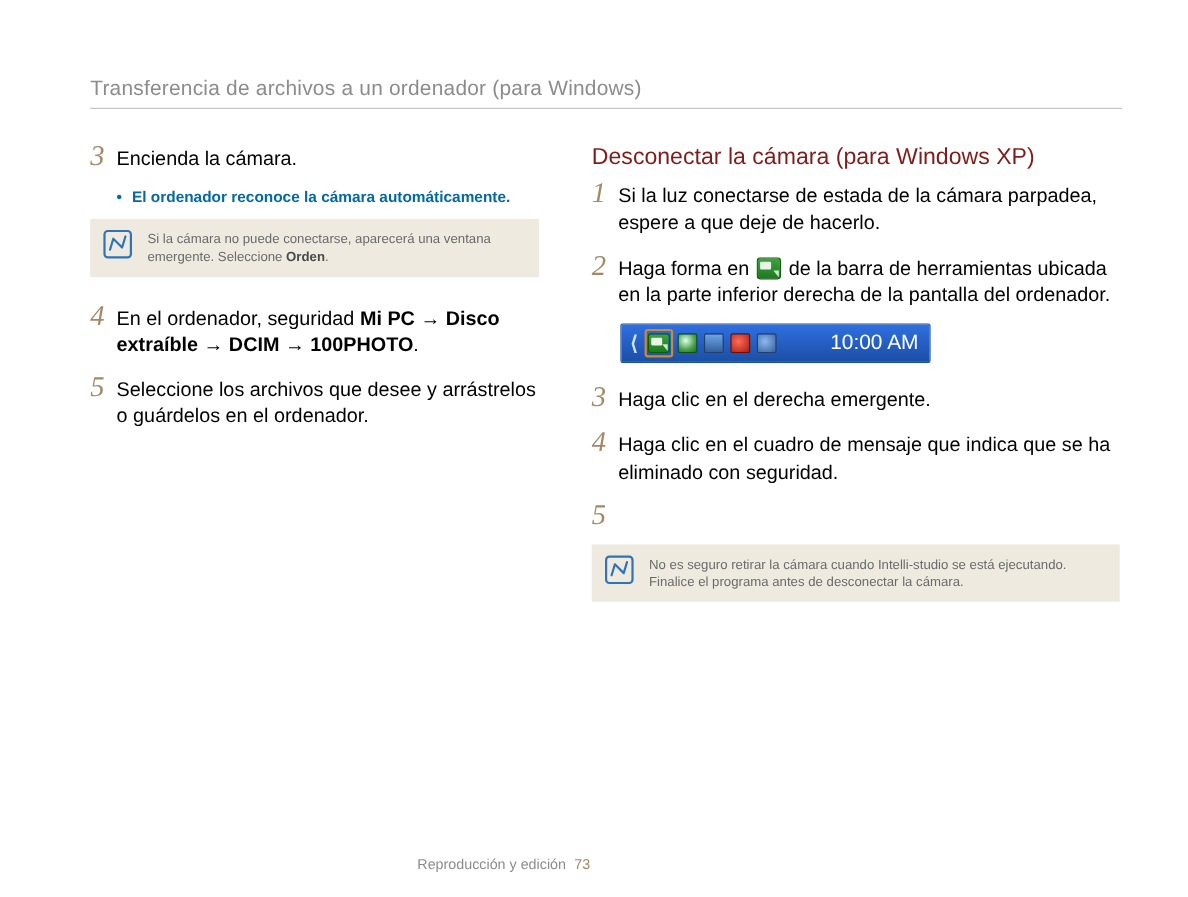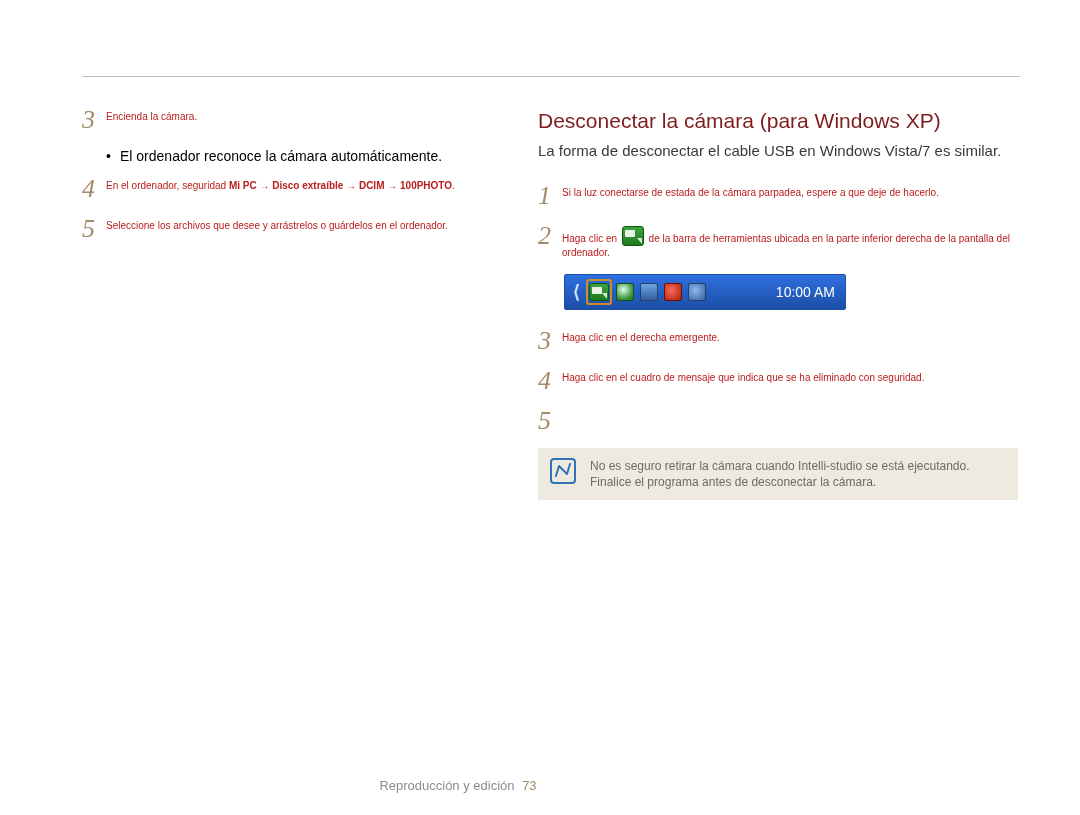--- a/index.html
+++ b/index.html
@@ -62,39 +62,40 @@
     font-size: 26px;
     font-style: italic;
     font-family: Georgia, "Times New Roman", serif;
     color: #a38a67;
     width: 24px;
     flex-shrink: 0;
     line-height: 1.0;
     padding-top: 0px;
   }
   .step-body {
-    font-size: 10px;
+    font-size: 18px;
     line-height: 1.35;
-    color: #b91c1c;
+    color: #000000;
     padding-top: 3px;
   }
   .step-body b {
     font-weight: bold;
   }
   .bullet-list {
     margin: 4px 0 10px 24px;
     padding: 0;
   }
   .bullet-list li {
     list-style: none;
     position: relative;
     padding-left: 14px;
     font-size: 14px;
-    color: #000000;
+    color: #0369a1;
     line-height: 1.35;
+    font-weight: bold;
   }
   .bullet-list li::before {
     content: "•";
     position: absolute;
     left: 0;
     top: 0;
   }
 
   .note-box {
     display: flex;
@@ -192,21 +193,21 @@
     height: 16px;
     margin-right: 6px;
     border-radius: 2px;
   }
   .ic-shield { background: radial-gradient(circle at 40% 35%, #dfe, #4a9e4a 60%, #1e6e1e); border:1px solid #155015;}
   .ic-monitor { background: linear-gradient(#6ba6e4,#345e9e); border:1px solid #23406b;}
   .ic-vol { background: radial-gradient(circle at 40% 40%, #ff6a5a, #a81e0e); border:1px solid #6e0e00;}
   .ic-net { background: radial-gradient(circle at 40% 40%, #8fb8ef, #345e9e); border:1px solid #23406b;}
   .tb-time {
     color: #ffffff;
-    font-size: 14px;
+    font-size: 19px;
     margin-left: auto;
     margin-right: 10px;
     font-family: Tahoma, Arial, sans-serif;
   }
 
   .footer {
     position: absolute;
     left: 0;
     width: 916px;
     bottom: 22px;
@@ -217,64 +218,74 @@
   .footer .pg {
     color: #a38a67;
     margin-left: 4px;
   }
 </style>
 </head>
 <body>
 
 <div class="page">
 
+  <div class="header-title">Transferencia de archivos a un ordenador (para Windows)</div>
   <hr class="header-rule">
 
   <div class="columns">
 
     <div class="col-left">
 
       <div class="step">
         <div class="step-num">3</div>
         <div class="step-body">Encienda la cámara.</div>
       </div>
 
       <ul class="bullet-list">
         <li>El ordenador reconoce la cámara automáticamente.</li>
       </ul>
 
+      <div class="note-box">
+        <div class="note-icon">
+          <svg width="18" height="18" viewBox="0 0 18 18">
+            <path d="M2 14 L5 4 L13 12 L16 2" stroke="#2f74b5" stroke-width="2" fill="none" stroke-linecap="round" stroke-linejoin="round"></path>
+          </svg>
+        </div>
+        <div class="note-text">
+          <span>Si la cámara no puede conectarse, aparecerá una ventana emergente. Seleccione </span><b>Orden</b><span>.</span>
+        </div>
+      </div>
 
       <div class="step">
         <div class="step-num">4</div>
         <div class="step-body">
           <span>En el ordenador, seguridad </span><b>Mi PC → Disco extraíble → DCIM → 100PHOTO</b><span>.</span>
         </div>
       </div>
 
       <div class="step">
         <div class="step-num">5</div>
         <div class="step-body">Seleccione los archivos que desee y arrástrelos o guárdelos en el ordenador.</div>
       </div>
 
     </div>
 
     <div class="col-right">
 
       <div class="section-title">Desconectar la cámara (para Windows XP)</div>
-      <p class="intro">La forma de desconectar el cable USB en Windows Vista/7 es similar.</p>
 
       <div class="step">
         <div class="step-num">1</div>
         <div class="step-body">Si la luz conectarse de estada de la cámara parpadea, espere a que deje de hacerlo.</div>
       </div>
 
       <div class="step">
         <div class="step-num">2</div>
         <div class="step-body">
-          <span>Haga clic en </span><span class="inline-icon"></span><span> de la barra de herramientas ubicada en la parte inferior derecha de la pantalla del ordenador.</span>
+          <span>Haga forma en </span><span class="inline-icon"></span><span> de la barra de herramientas ubicada en la parte inferior derecha de la pantalla del ordenador.</span>
         </div>
       </div>
 
       <div class="taskbar-img">
         <span class="tb-chevron">⟨</span>
         <span class="tb-sel">
           <span class="inline-icon"></span>
         </span>
         <span class="tb-ico ic-shield"></span>
         <span class="tb-ico ic-monitor"></span>

